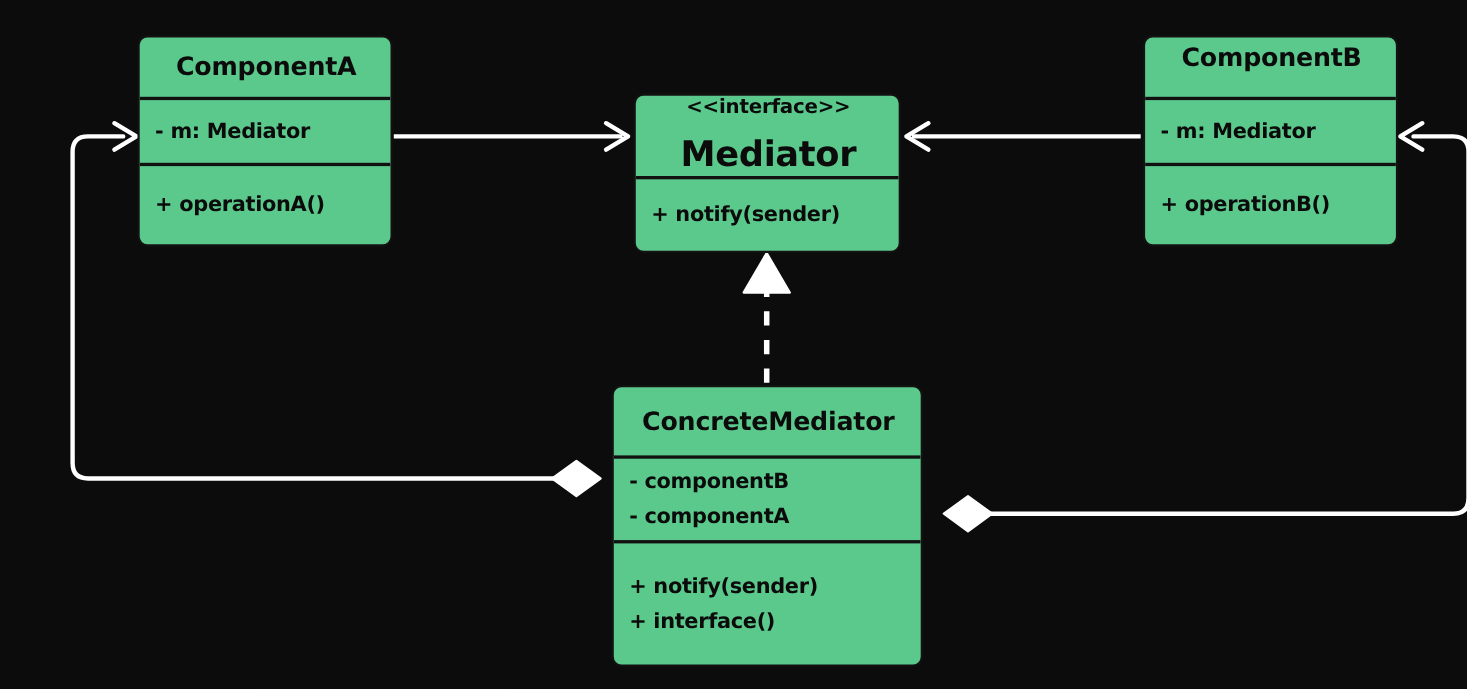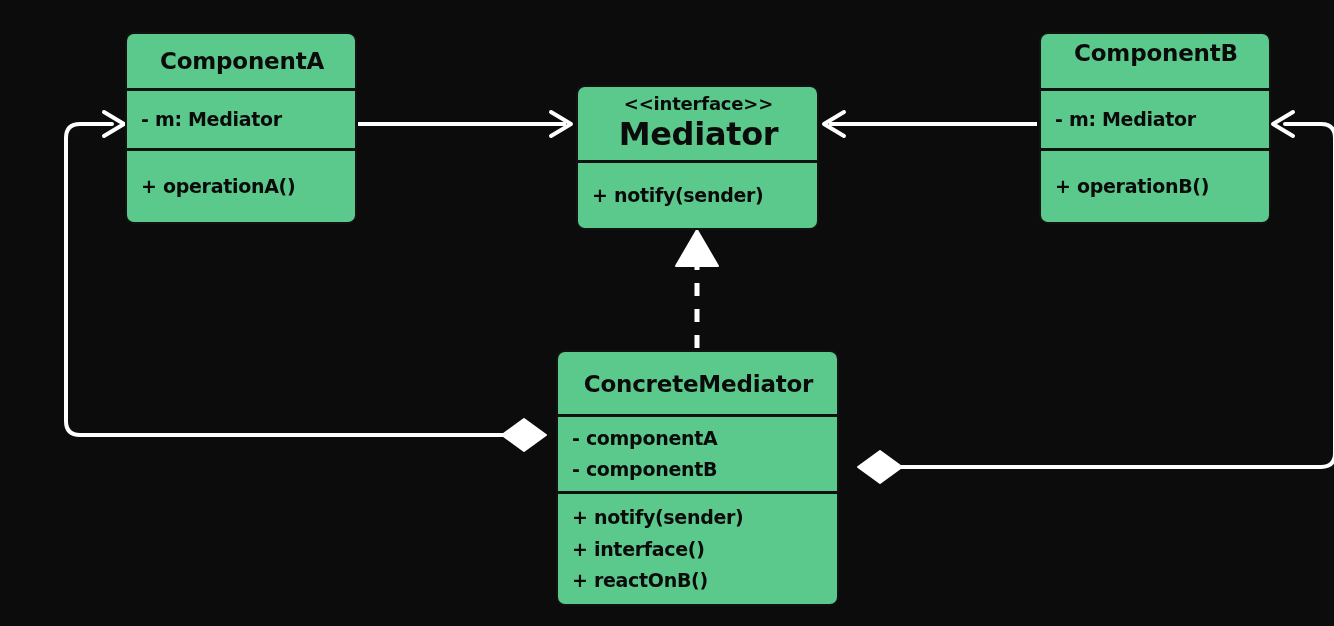--- a/index.html
+++ b/index.html
@@ -76,21 +76,21 @@
     white-space: nowrap;
   }
 
   
   #box-component-a { left: 97px;  top: 32px;  width: 232px; height: 192px; }
   #box-component-a .c-title      { height: 54px; display:flex; align-items:center; justify-content:center; padding-top:0; padding-bottom:0;}
   #box-component-a .attrs        { height: 60px; display:flex; flex-direction:column; justify-content:center; }
   #box-component-a .ops          { height: 74px; display:flex; flex-direction:column; justify-content:center; }
 
   #box-mediator { left: 548px; top: 85px; width: 243px; height: 145px; }
-  #box-mediator .c-title         { height: 73px; display:flex; flex-direction:column; align-items:center; justify-content:center; padding-top:0; padding-bottom:0;}
+  #box-mediator .c-title         { height: 73px; display:flex; flex-direction:column; align-items:center; justify-content:space-between; padding-top:0; padding-bottom:0;}
   #box-mediator .ops             { height: 69px; display:flex; flex-direction:column; justify-content:center; }
 
   #box-component-b { left: 1011px; top: 32px; width: 232px; height: 192px; }
   #box-component-b .c-title      { height: 54px; display:flex; align-items:center; justify-content:center; padding-top:0; padding-bottom:16px;}
   #box-component-b .attrs        { height: 60px; display:flex; flex-direction:column; justify-content:center; }
   #box-component-b .ops          { height: 74px; display:flex; flex-direction:column; justify-content:center; }
 
   #box-concrete-mediator { left: 528px; top: 350px; width: 283px; height: 256px; }
   #box-concrete-mediator .c-title { height: 62px; display:flex; align-items:center; justify-content:center; padding-top:3px; padding-bottom:0;}
   #box-concrete-mediator .attrs   { height: 77px; display:flex; flex-direction:column; justify-content:center; }
@@ -162,23 +162,22 @@
       <div class="member">- m: Mediator</div>
     </div>
     <div class="compartment ops">
       <div class="member">+ operationB()</div>
     </div>
   </div>
 
   <div class="uml-box" id="box-concrete-mediator">
     <div class="compartment c-title">ConcreteMediator</div>
     <div class="compartment attrs">
+      <div class="member">- componentB</div>
       <div class="member">- componentA</div>
-      <div class="member">- componentB</div>
     </div>
     <div class="compartment ops">
       <div class="member">+ notify(sender)</div>
       <div class="member">+ interface()</div>
-      <div class="member">+ reactOnB()</div>
     </div>
   </div>
 
 </div>
 
 </body></html>

